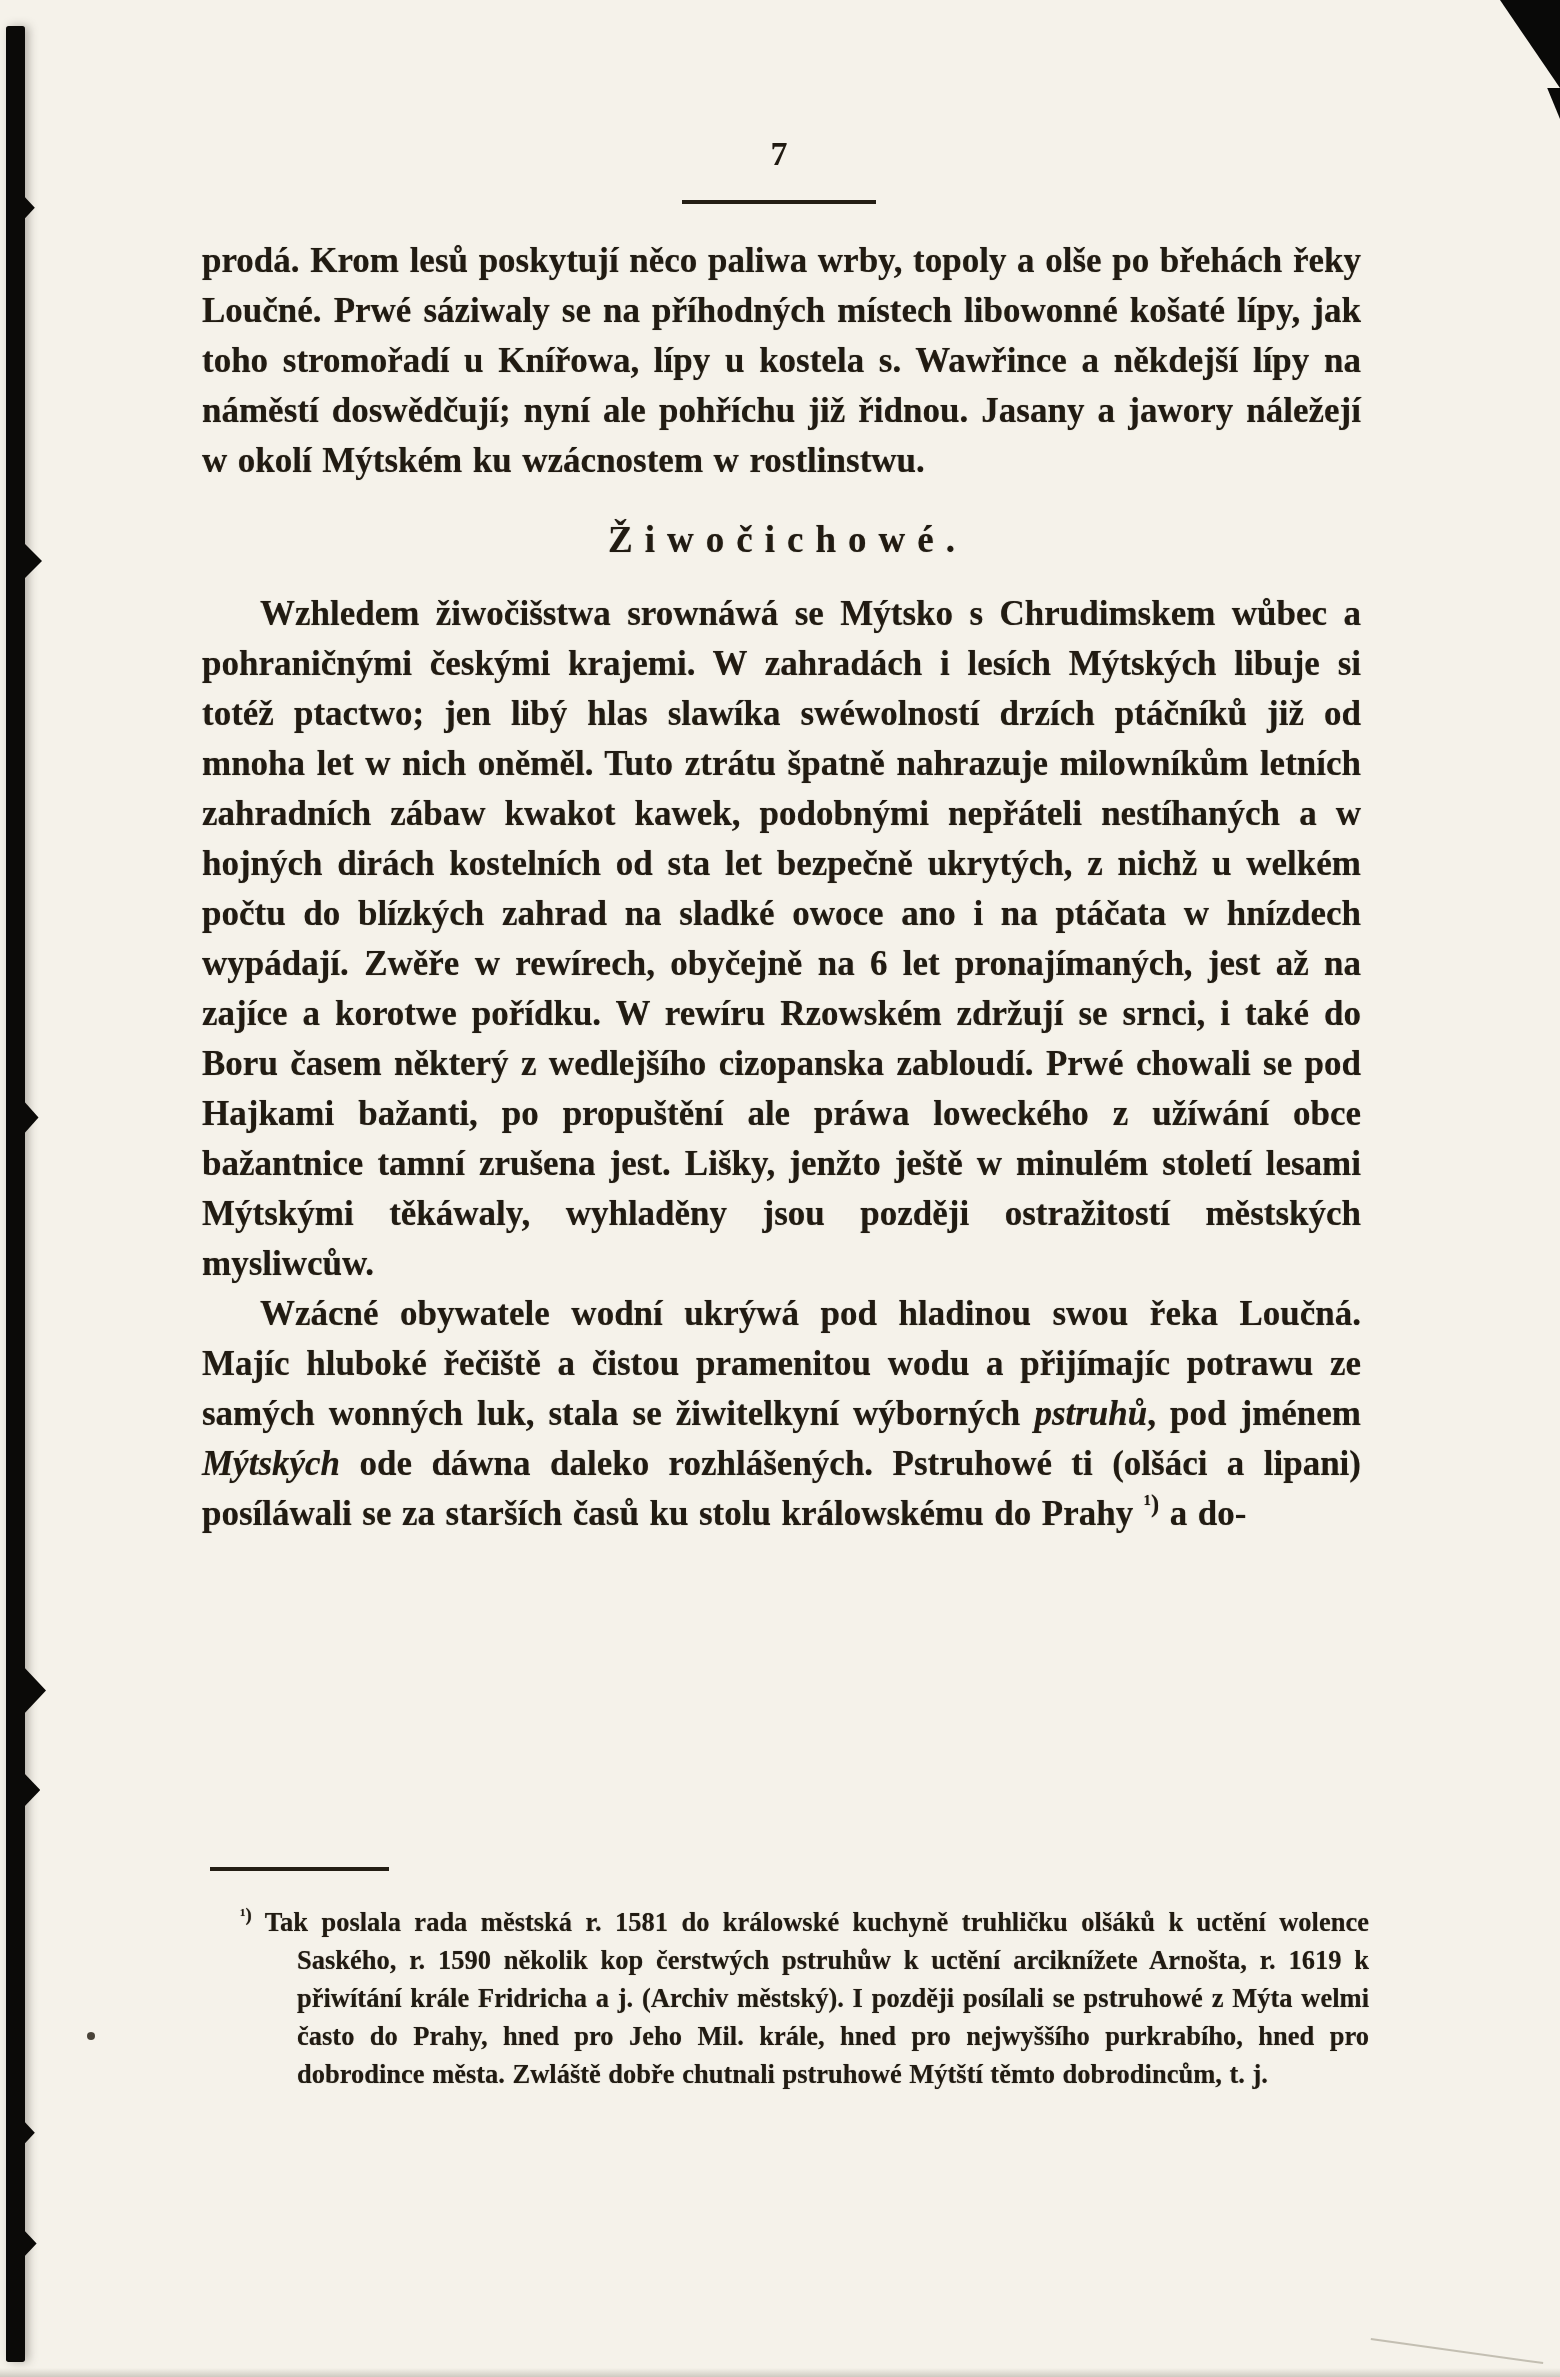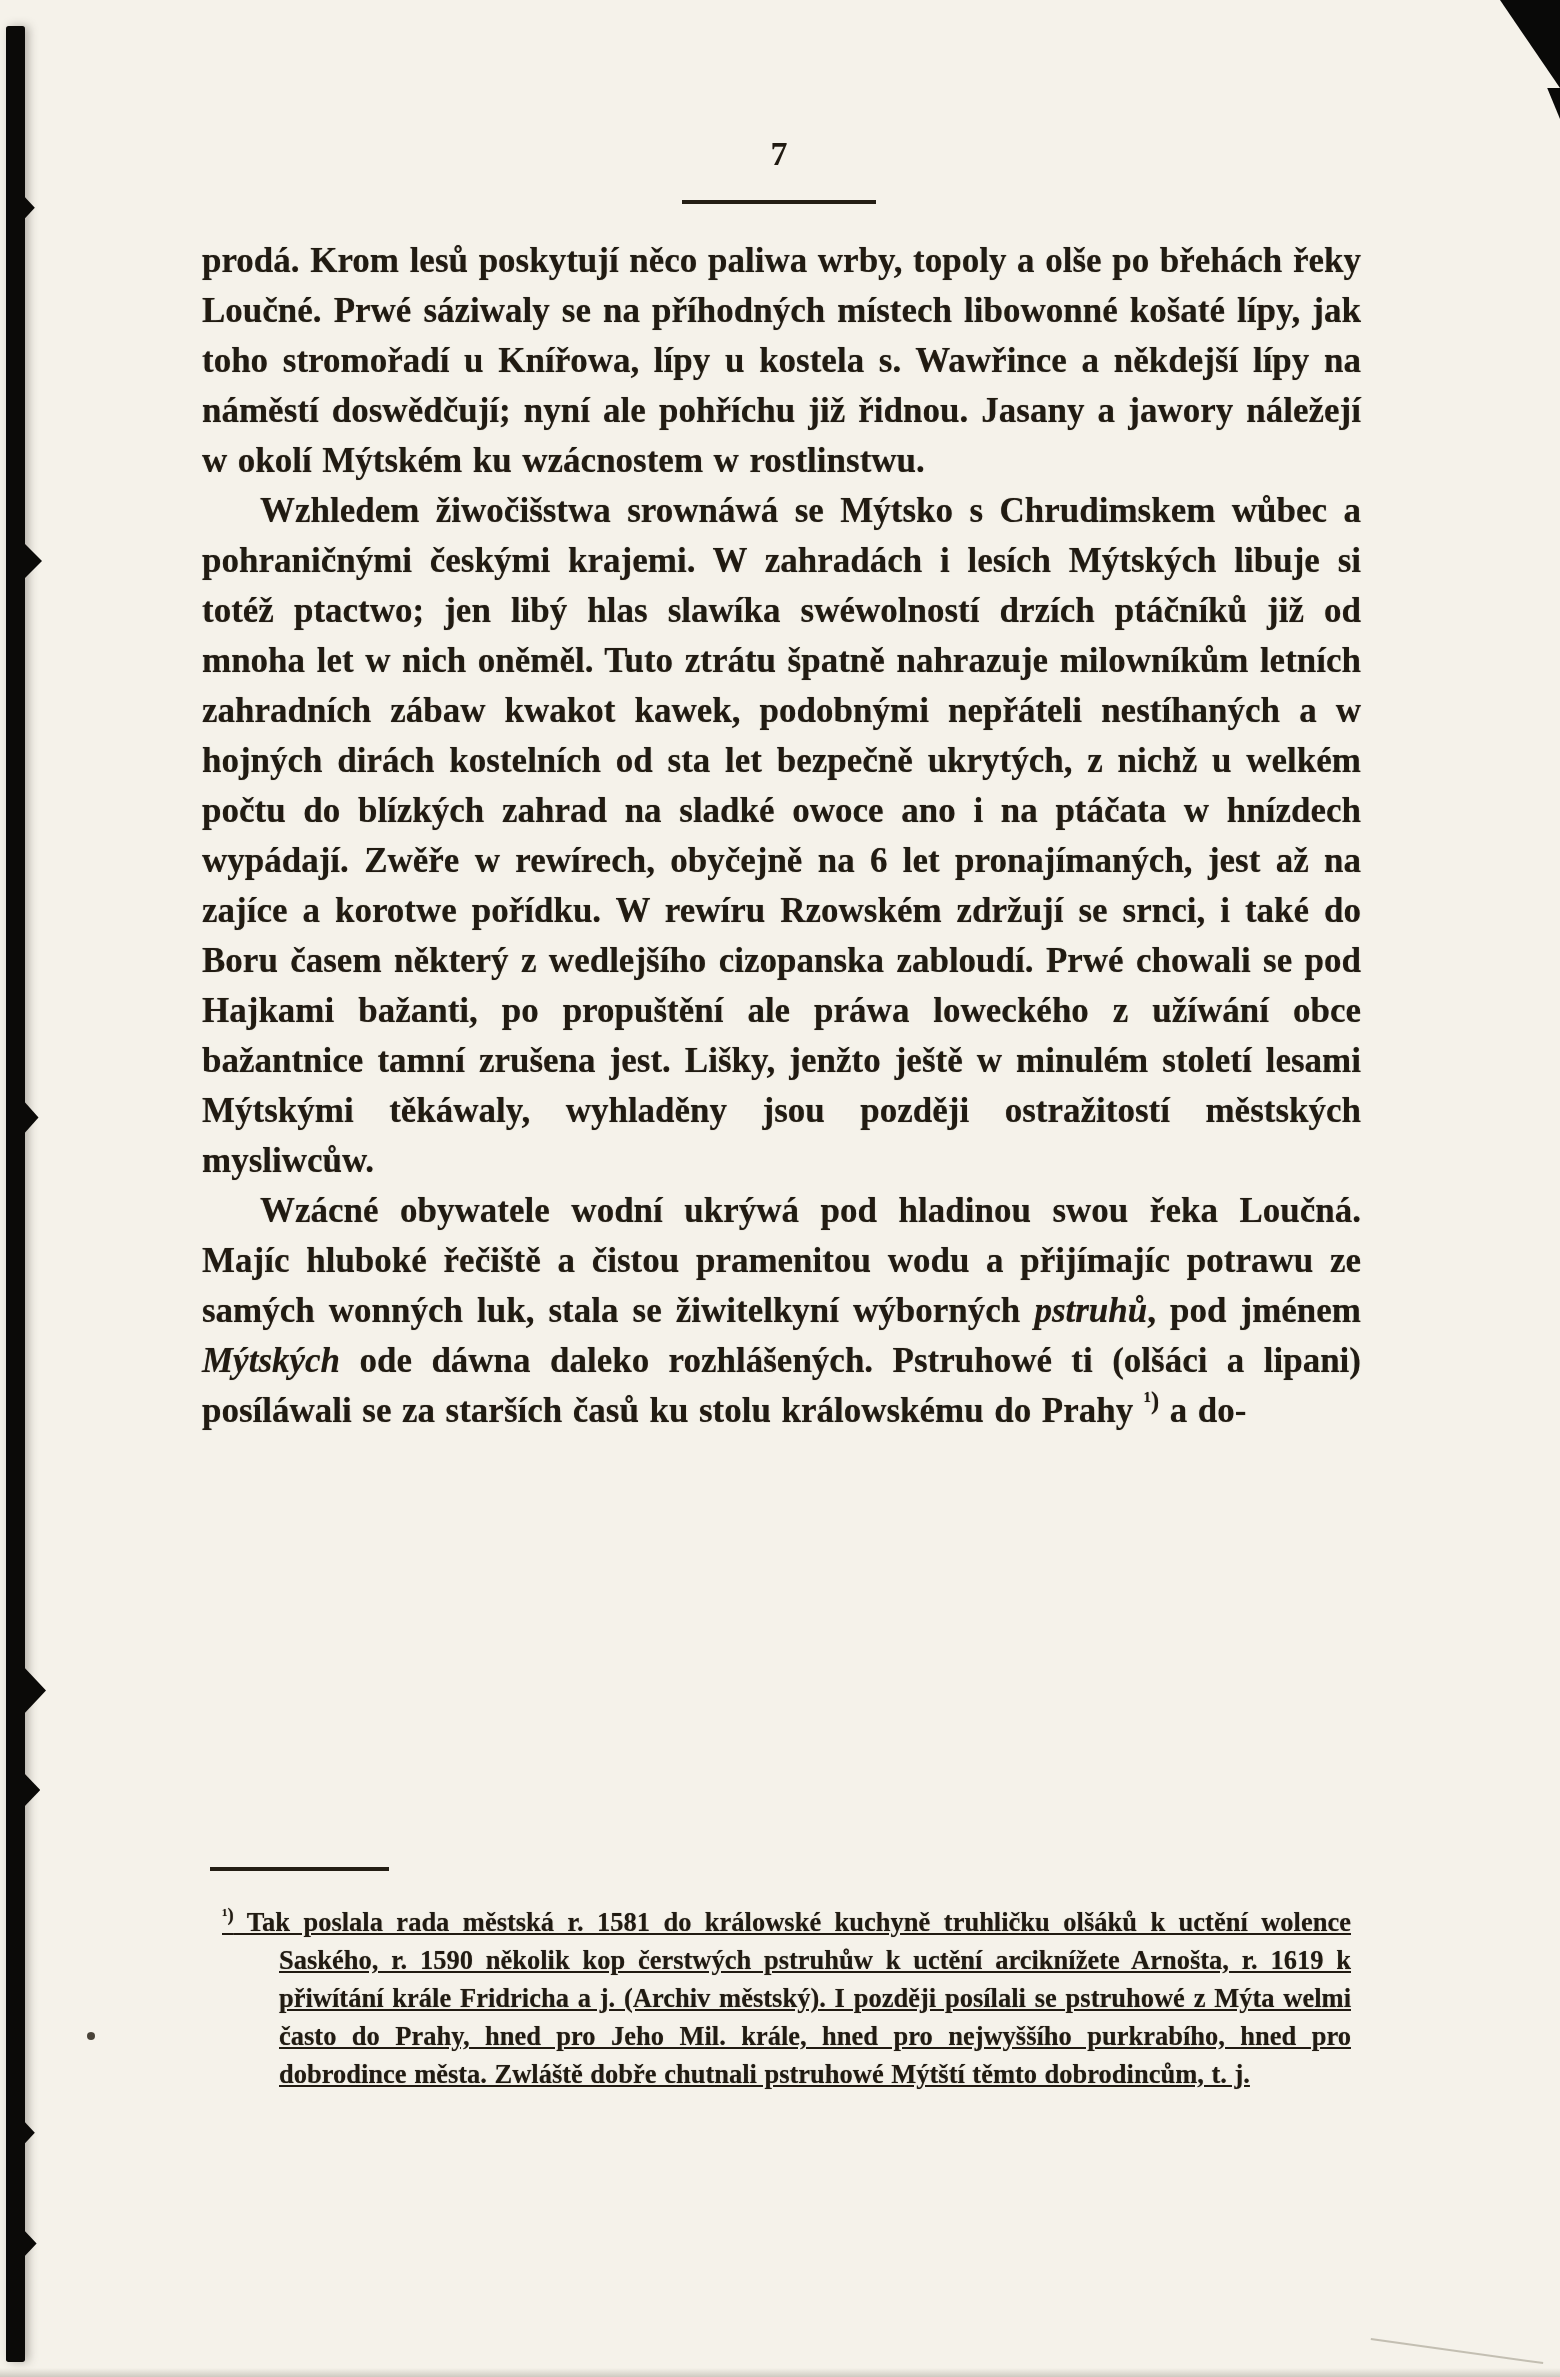--- a/index.html
+++ b/index.html
@@ -72,26 +72,25 @@
     margin:29px 0 24px 0;
     font-size:37px;line-height:50px;font-weight:bold;
     text-align:center;letter-spacing:12px;text-indent:12px;
   }
   .it{font-style:italic;}
   .sup{font-size:70%;vertical-align:super;line-height:0;}
   .foot-rule{
     position:absolute;left:210px;top:1867px;width:179px;height:3.7px;background:#241e14;
   }
   .footnote{
-    position:absolute;left:192px;top:1903px;width:1159px;
+    position:absolute;left:210px;top:1903px;width:1159px;
     padding-left:87px;text-indent:-57px;box-sizing:border-box;
     font-size:26.5px;line-height:38px;font-weight:bold;
     text-align:justify;word-spacing:0.9px;
     text-shadow:0 0 0.9px rgba(33,27,18,.5);
-    text-decoration:underline;
   }
 </style>
 </head>
 <body>
 
 <div class="scan">
 
   <div class="edge-bar"></div>
   <div class="edge-mark m1"></div>
   <div class="edge-mark m2"></div>
@@ -104,20 +103,21 @@
   <div class="corner-notch"></div>
   <div class="diag-br"></div>
   <div class="speck"></div>
   <div class="bottom-smudge"></div>
 
   <div class="page-number">7</div>
   <div class="number-rule"></div>
 
   <div class="body">
     <p class="p-first">prodá. Krom lesů poskytují něco paliwa wrby, topoly a olše po břehách řeky Loučné. Prwé sáziwaly se na příhodných místech libowonné košaté lípy, jak toho stromořadí u Knířowa, lípy u kostela s. Wawřince a někdejší lípy na náměstí doswědčují; nyní ale pohříchu již řidnou. Jasany a jawory náležejí w okolí Mýtském ku wzácnostem w rostlinstwu.</p>
+    <h2 class="heading">Žiwočichowé.</h2>
     <p class="indent">Wzhledem žiwočišstwa srownáwá se Mýtsko s Chrudimskem wůbec a pohraničnými českými krajemi. W zahradách i lesích Mýtských libuje si totéž ptactwo; jen libý hlas slawíka swéwolností drzích ptáčníků již od mnoha let w nich oněměl. Tuto ztrátu špatně nahrazuje milowníkům letních zahradních zábaw kwakot kawek, podobnými nepřáteli nestíhaných a w hojných dirách kostelních od sta let bezpečně ukrytých, z nichž u welkém počtu do blízkých zahrad na sladké owoce ano i na ptáčata w hnízdech wypádají. Zwěře w rewírech, obyčejně na 6 let pronajímaných, jest až na zajíce a korotwe pořídku. W rewíru Rzowském zdržují se srnci, i také do Boru časem některý z wedlejšího cizopanska zabloudí. Prwé chowali se pod Hajkami bažanti, po propuštění ale práwa loweckého z užíwání obce bažantnice tamní zrušena jest. Lišky, jenžto ještě w minulém století lesami Mýtskými těkáwaly, wyhladěny jsou později ostražitostí městských mysliwcůw.</p>
     <p class="indent"><span>Wzácné obywatele wodní ukrýwá pod hladinou swou řeka Loučná. Majíc hluboké řečiště a čistou pramenitou wodu a přijímajíc potrawu ze samých wonných luk, stala se žiwitelkyní wýborných </span><span class="it">pstruhů</span><span>, pod jménem </span><span class="it">Mýtských</span><span> ode dáwna daleko rozhlášených. Pstruhowé ti (olšáci a lipani) posíláwali se za starších časů ku stolu králowskému do Prahy </span><span class="sup">¹)</span><span> a do-</span></p>
   </div>
 
   <div class="foot-rule"></div>
 
   <div class="footnote"><span class="sup">¹)</span><span> Tak poslala rada městská r. 1581 do králowské kuchyně truhličku olšáků k uctění wolence Saského, r. 1590 několik kop čerstwých pstruhůw k uctění arciknížete Arnošta, r. 1619 k přiwítání krále Fridricha a j. (Archiv městský). I později posílali se pstruhowé z Mýta welmi často do Prahy, hned pro Jeho Mil. krále, hned pro nejwyššího purkrabího, hned pro dobrodince města. Zwláště dobře chutnali pstruhowé Mýtští těmto dobrodincům, t. j.</span></div>
 
 </div>
 

